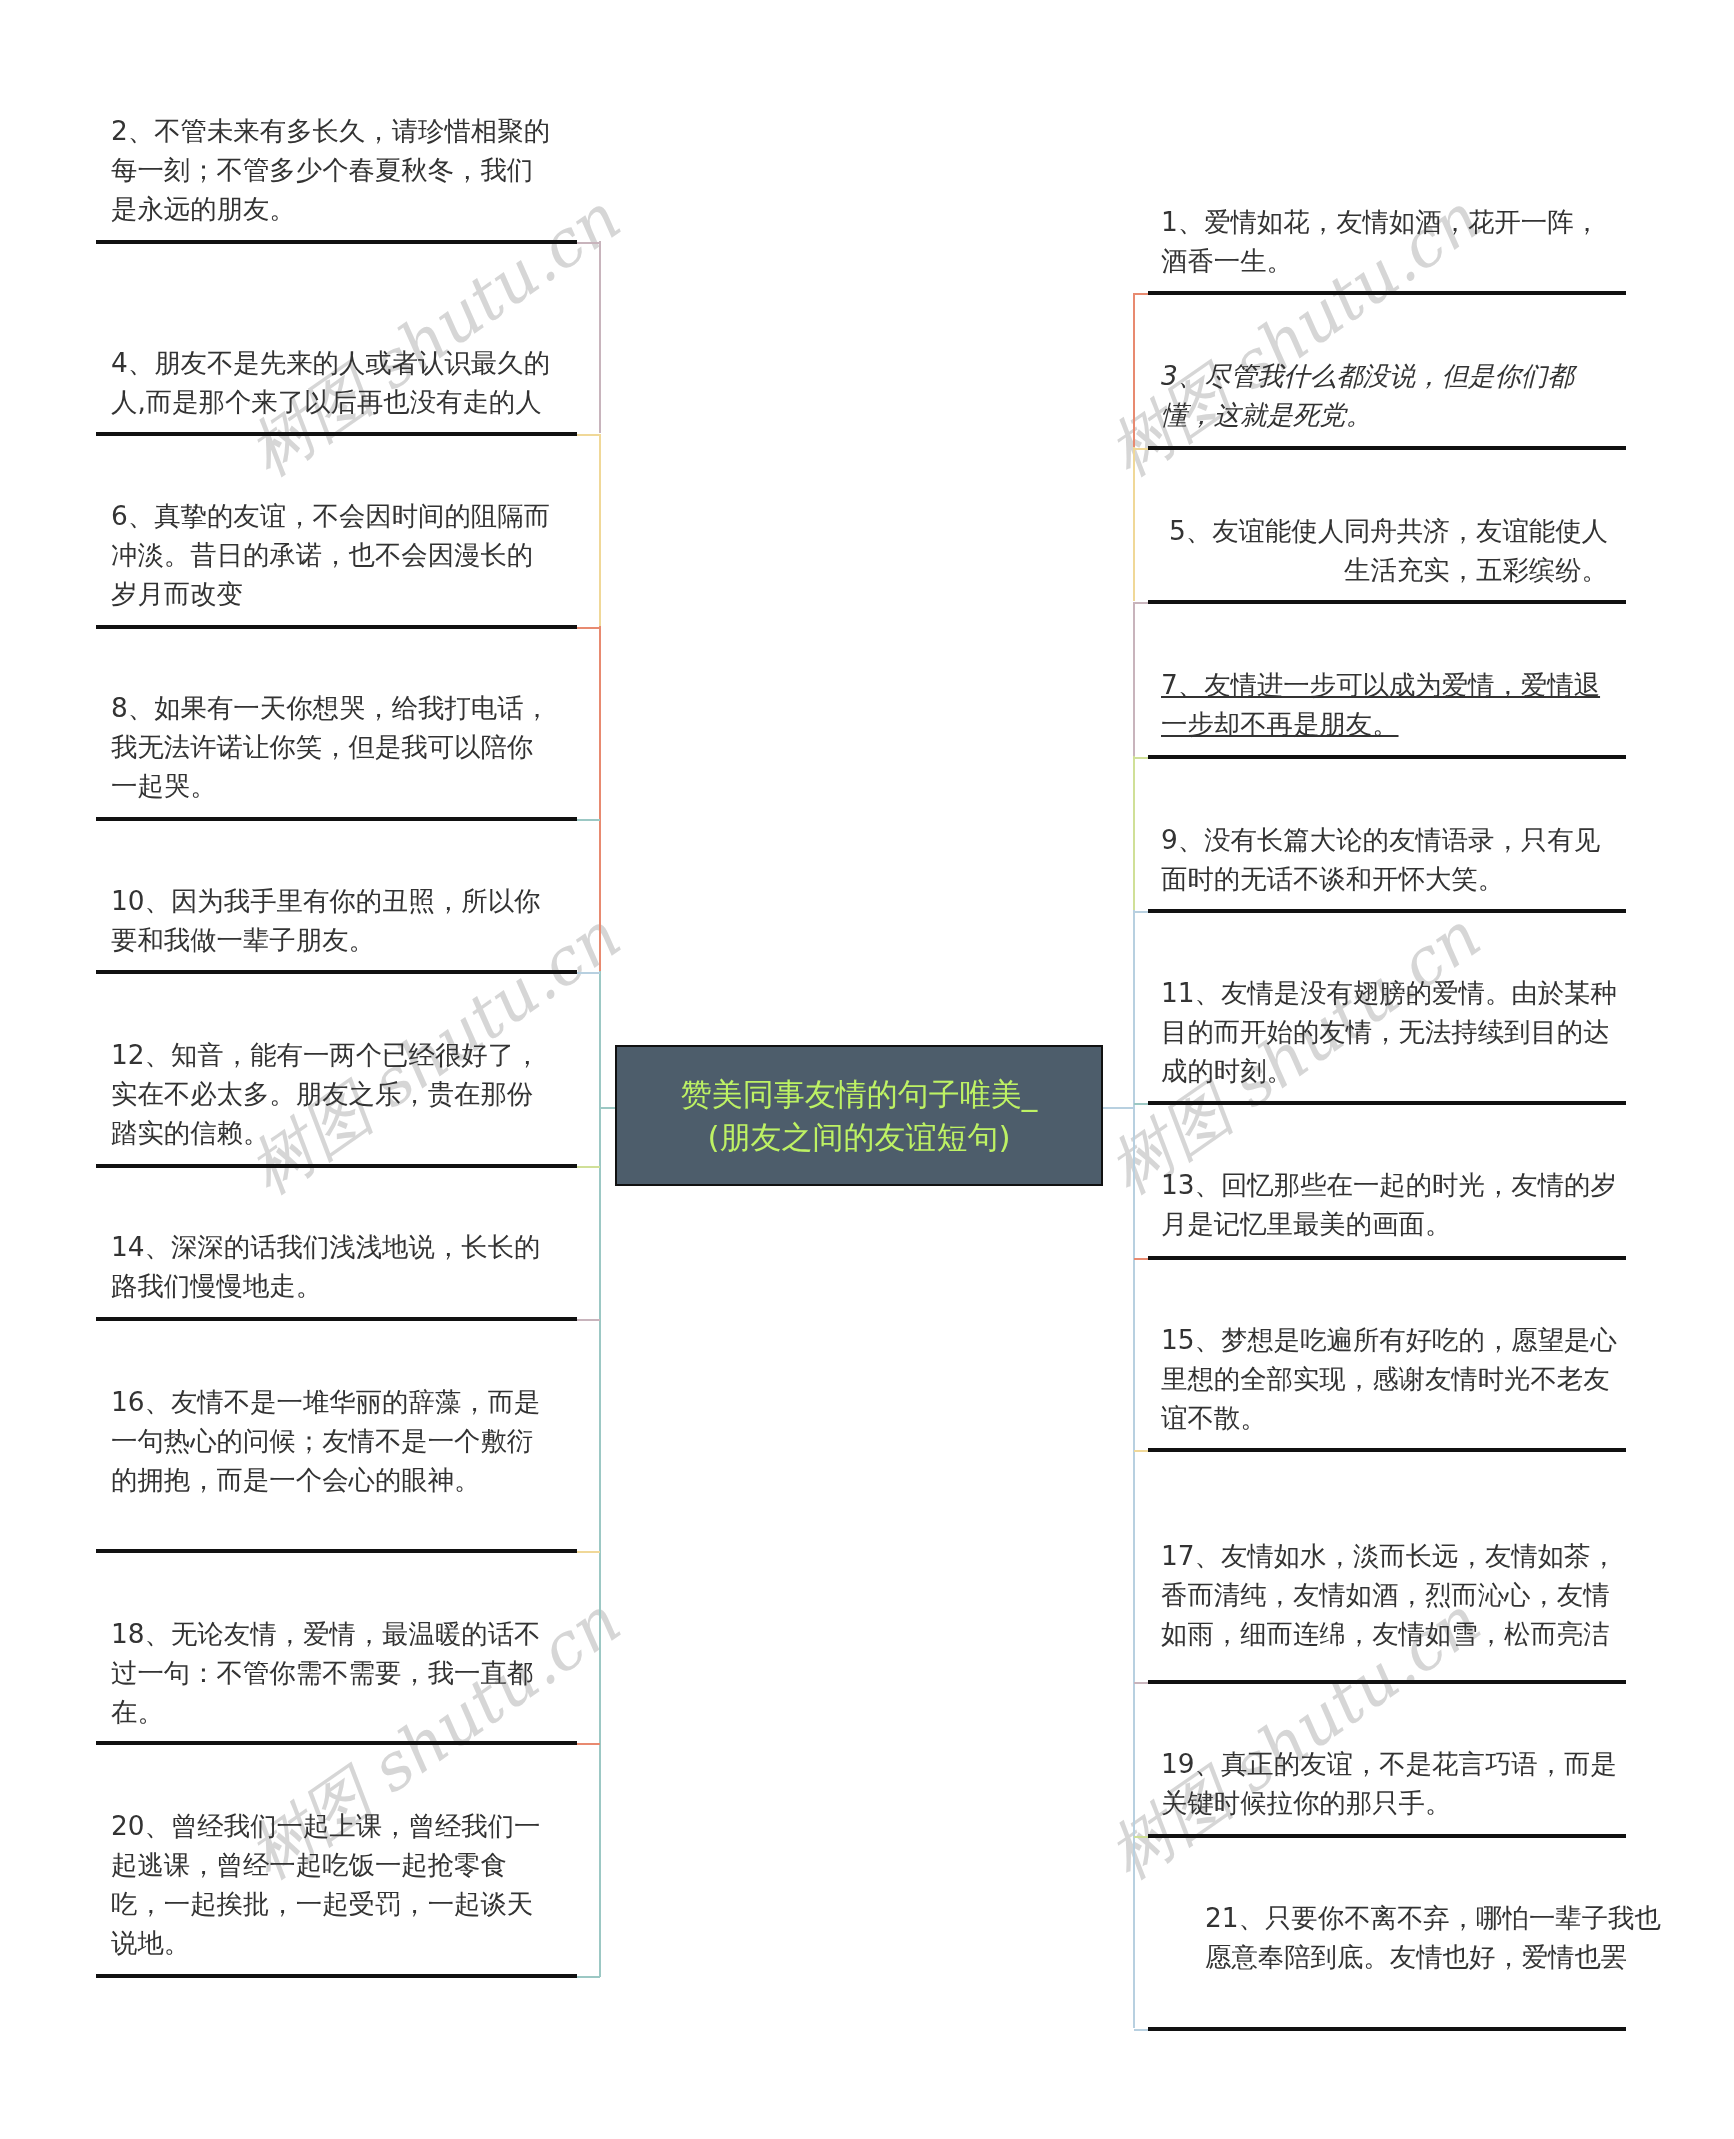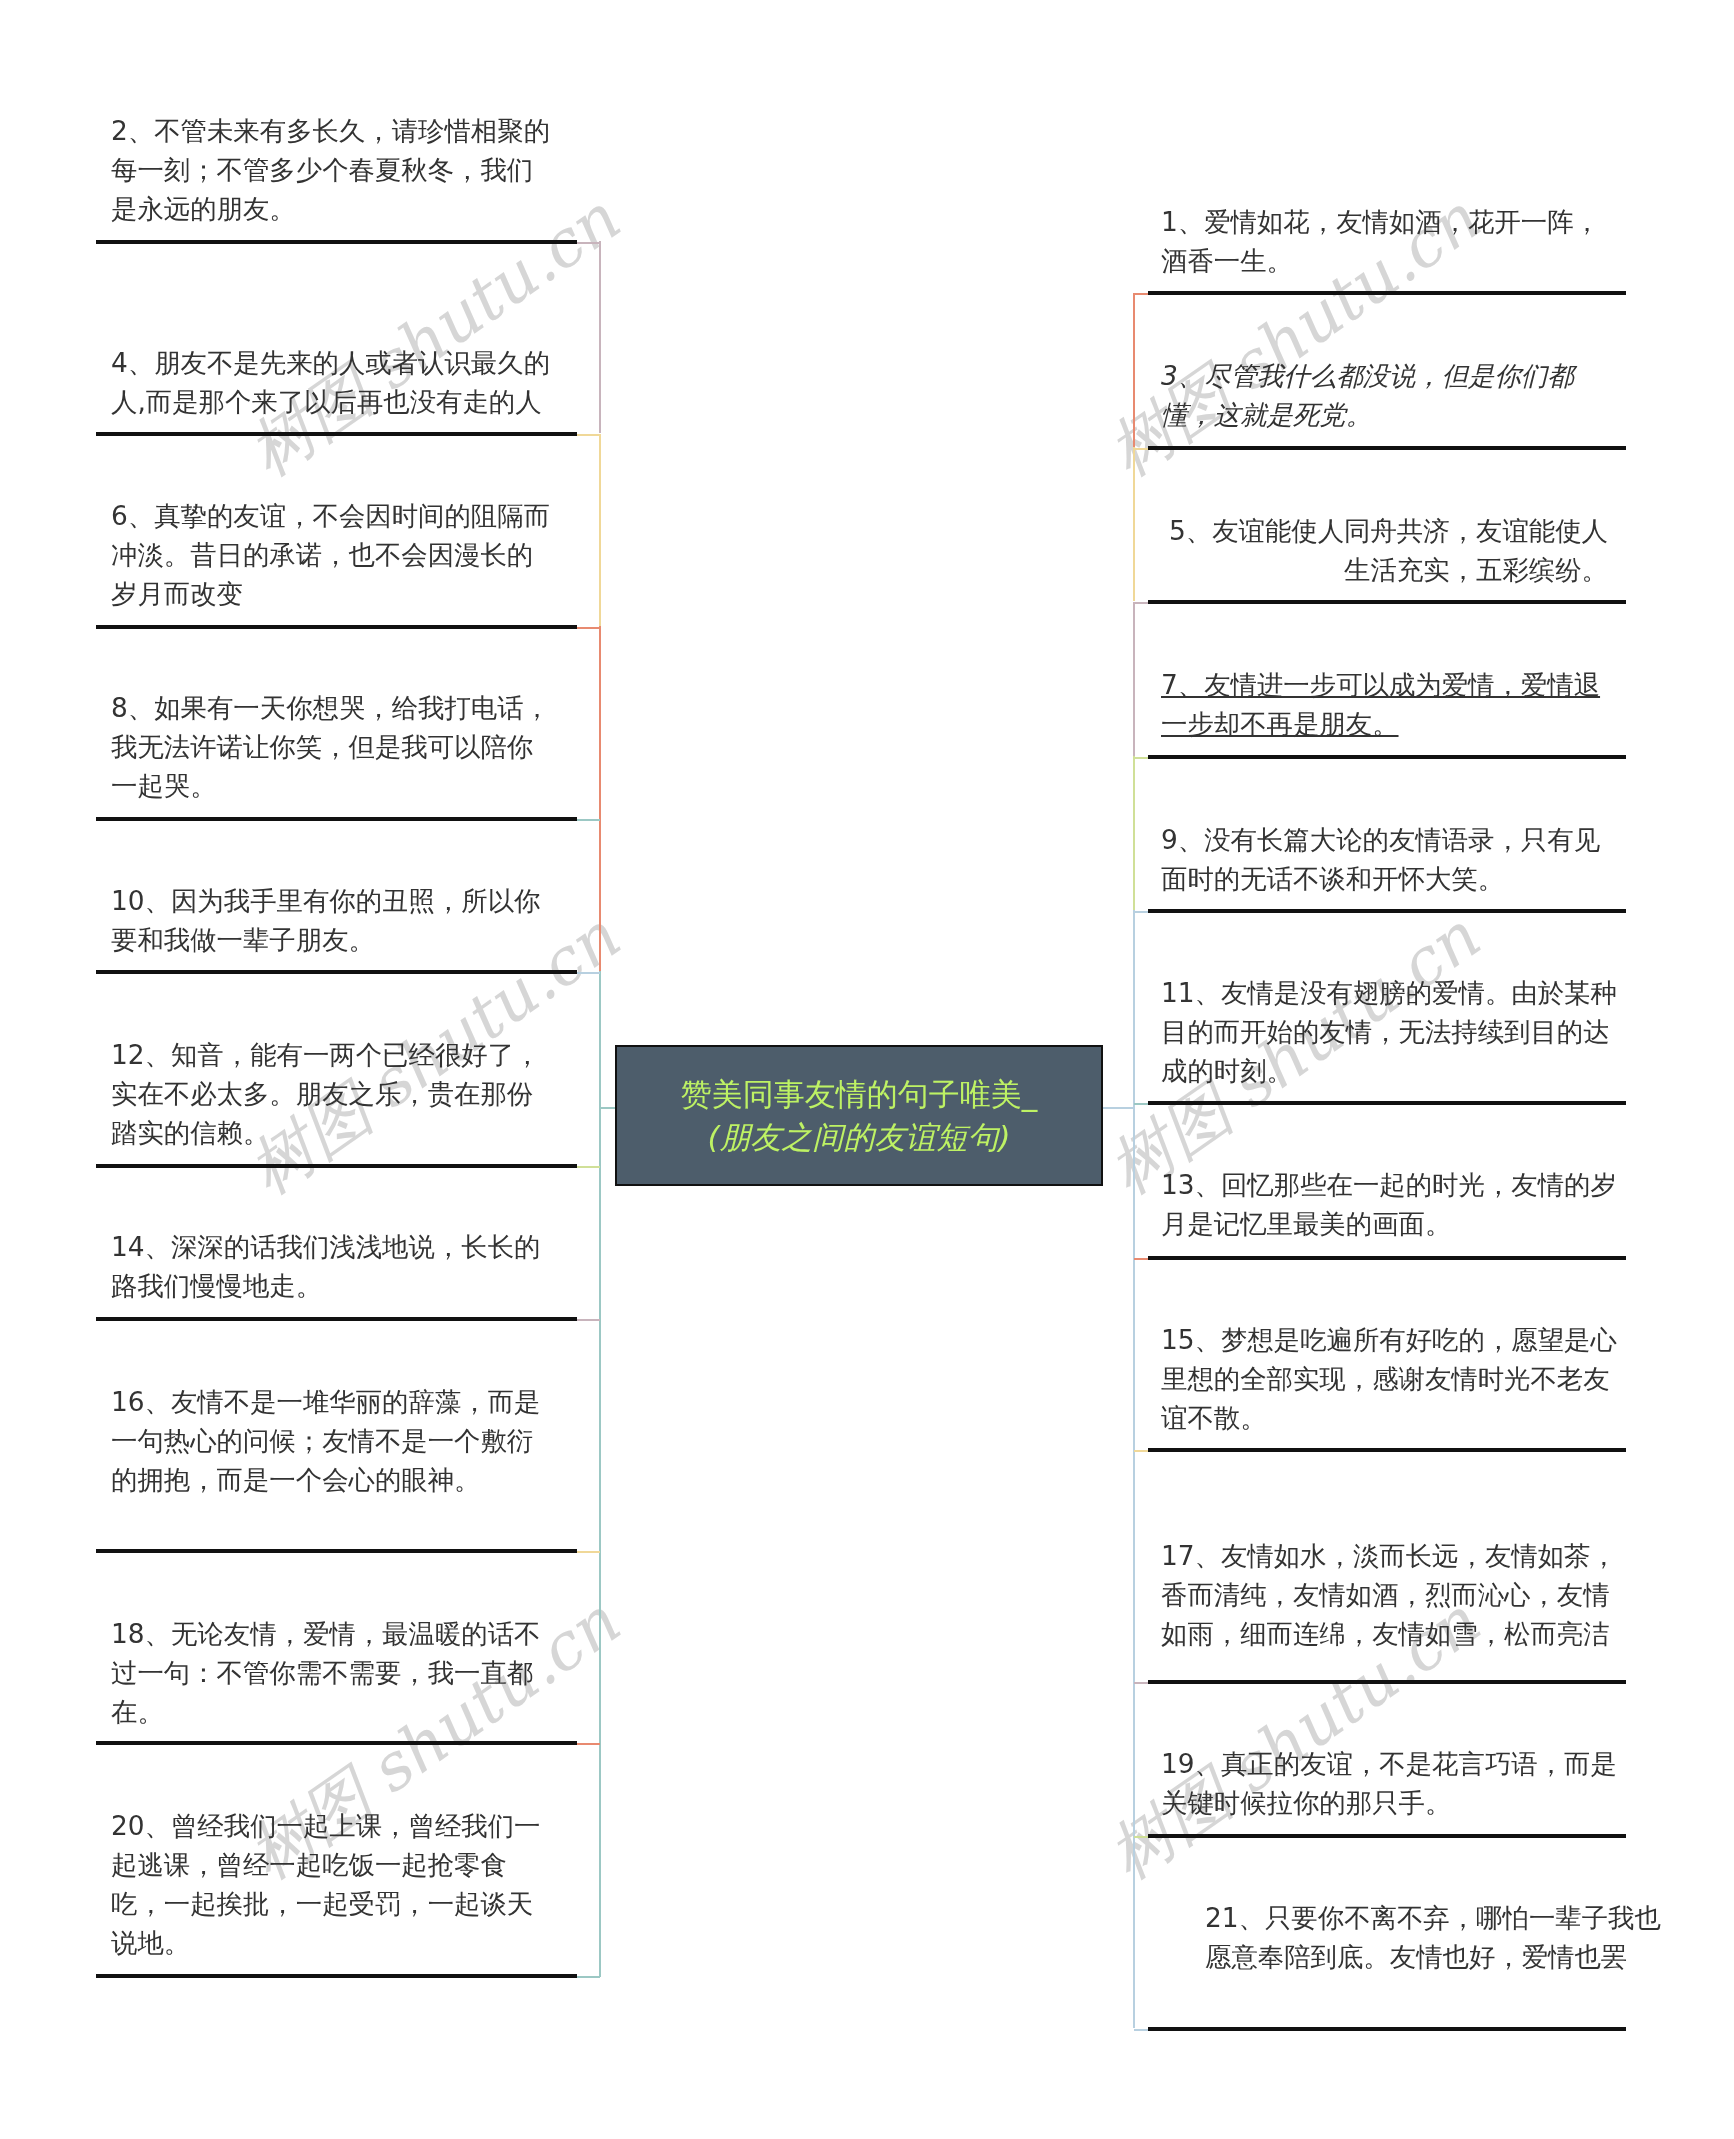--- a/index.html
+++ b/index.html
@@ -63,21 +63,21 @@
 <div class="hconn" style="left:1134px;top:1258px;width:22px;background:#e88a70;"></div>
 <div class="hconn" style="left:1134px;top:1450px;width:22px;background:#f0d898;"></div>
 <div class="hconn" style="left:1134px;top:1682px;width:22px;background:#c8b4bc;"></div>
 <div class="hconn" style="left:1134px;top:1836px;width:22px;background:#d0e098;"></div>
 <div class="hconn" style="left:1134px;top:2029px;width:22px;background:#b8d0e0;"></div>
 <div class="hconn" style="left:1103px;top:1107px;width:31px;background:#b8d0e0;"></div>
 
 <div class="center">
   <div>
     <span style="display:block;">赞美同事友情的句子唯美_</span>
-    <span style="display:block;font-style:italic;">(朋友之间的友谊短句)</span>
+    <span style="display:block;">(朋友之间的友谊短句)</span>
   </div>
 </div>
 
 <div class="node" style="left:111px;top:111px;width:447px;">
     <span class="txt">2、不管未来有多长久，请珍惜相聚的每一刻；不管多少个春夏秋冬，我们是永远的朋友。</span>
   </div>
 <div class="uline" style="left:96px;top:240px;width:481px;"></div>
 
 <div class="node" style="left:111px;top:303px;width:447px;margin-top:40px;">
     <span class="txt">4、朋友不是先来的人或者认识最久的人,而是那个来了以后再也没有走的人</span>

